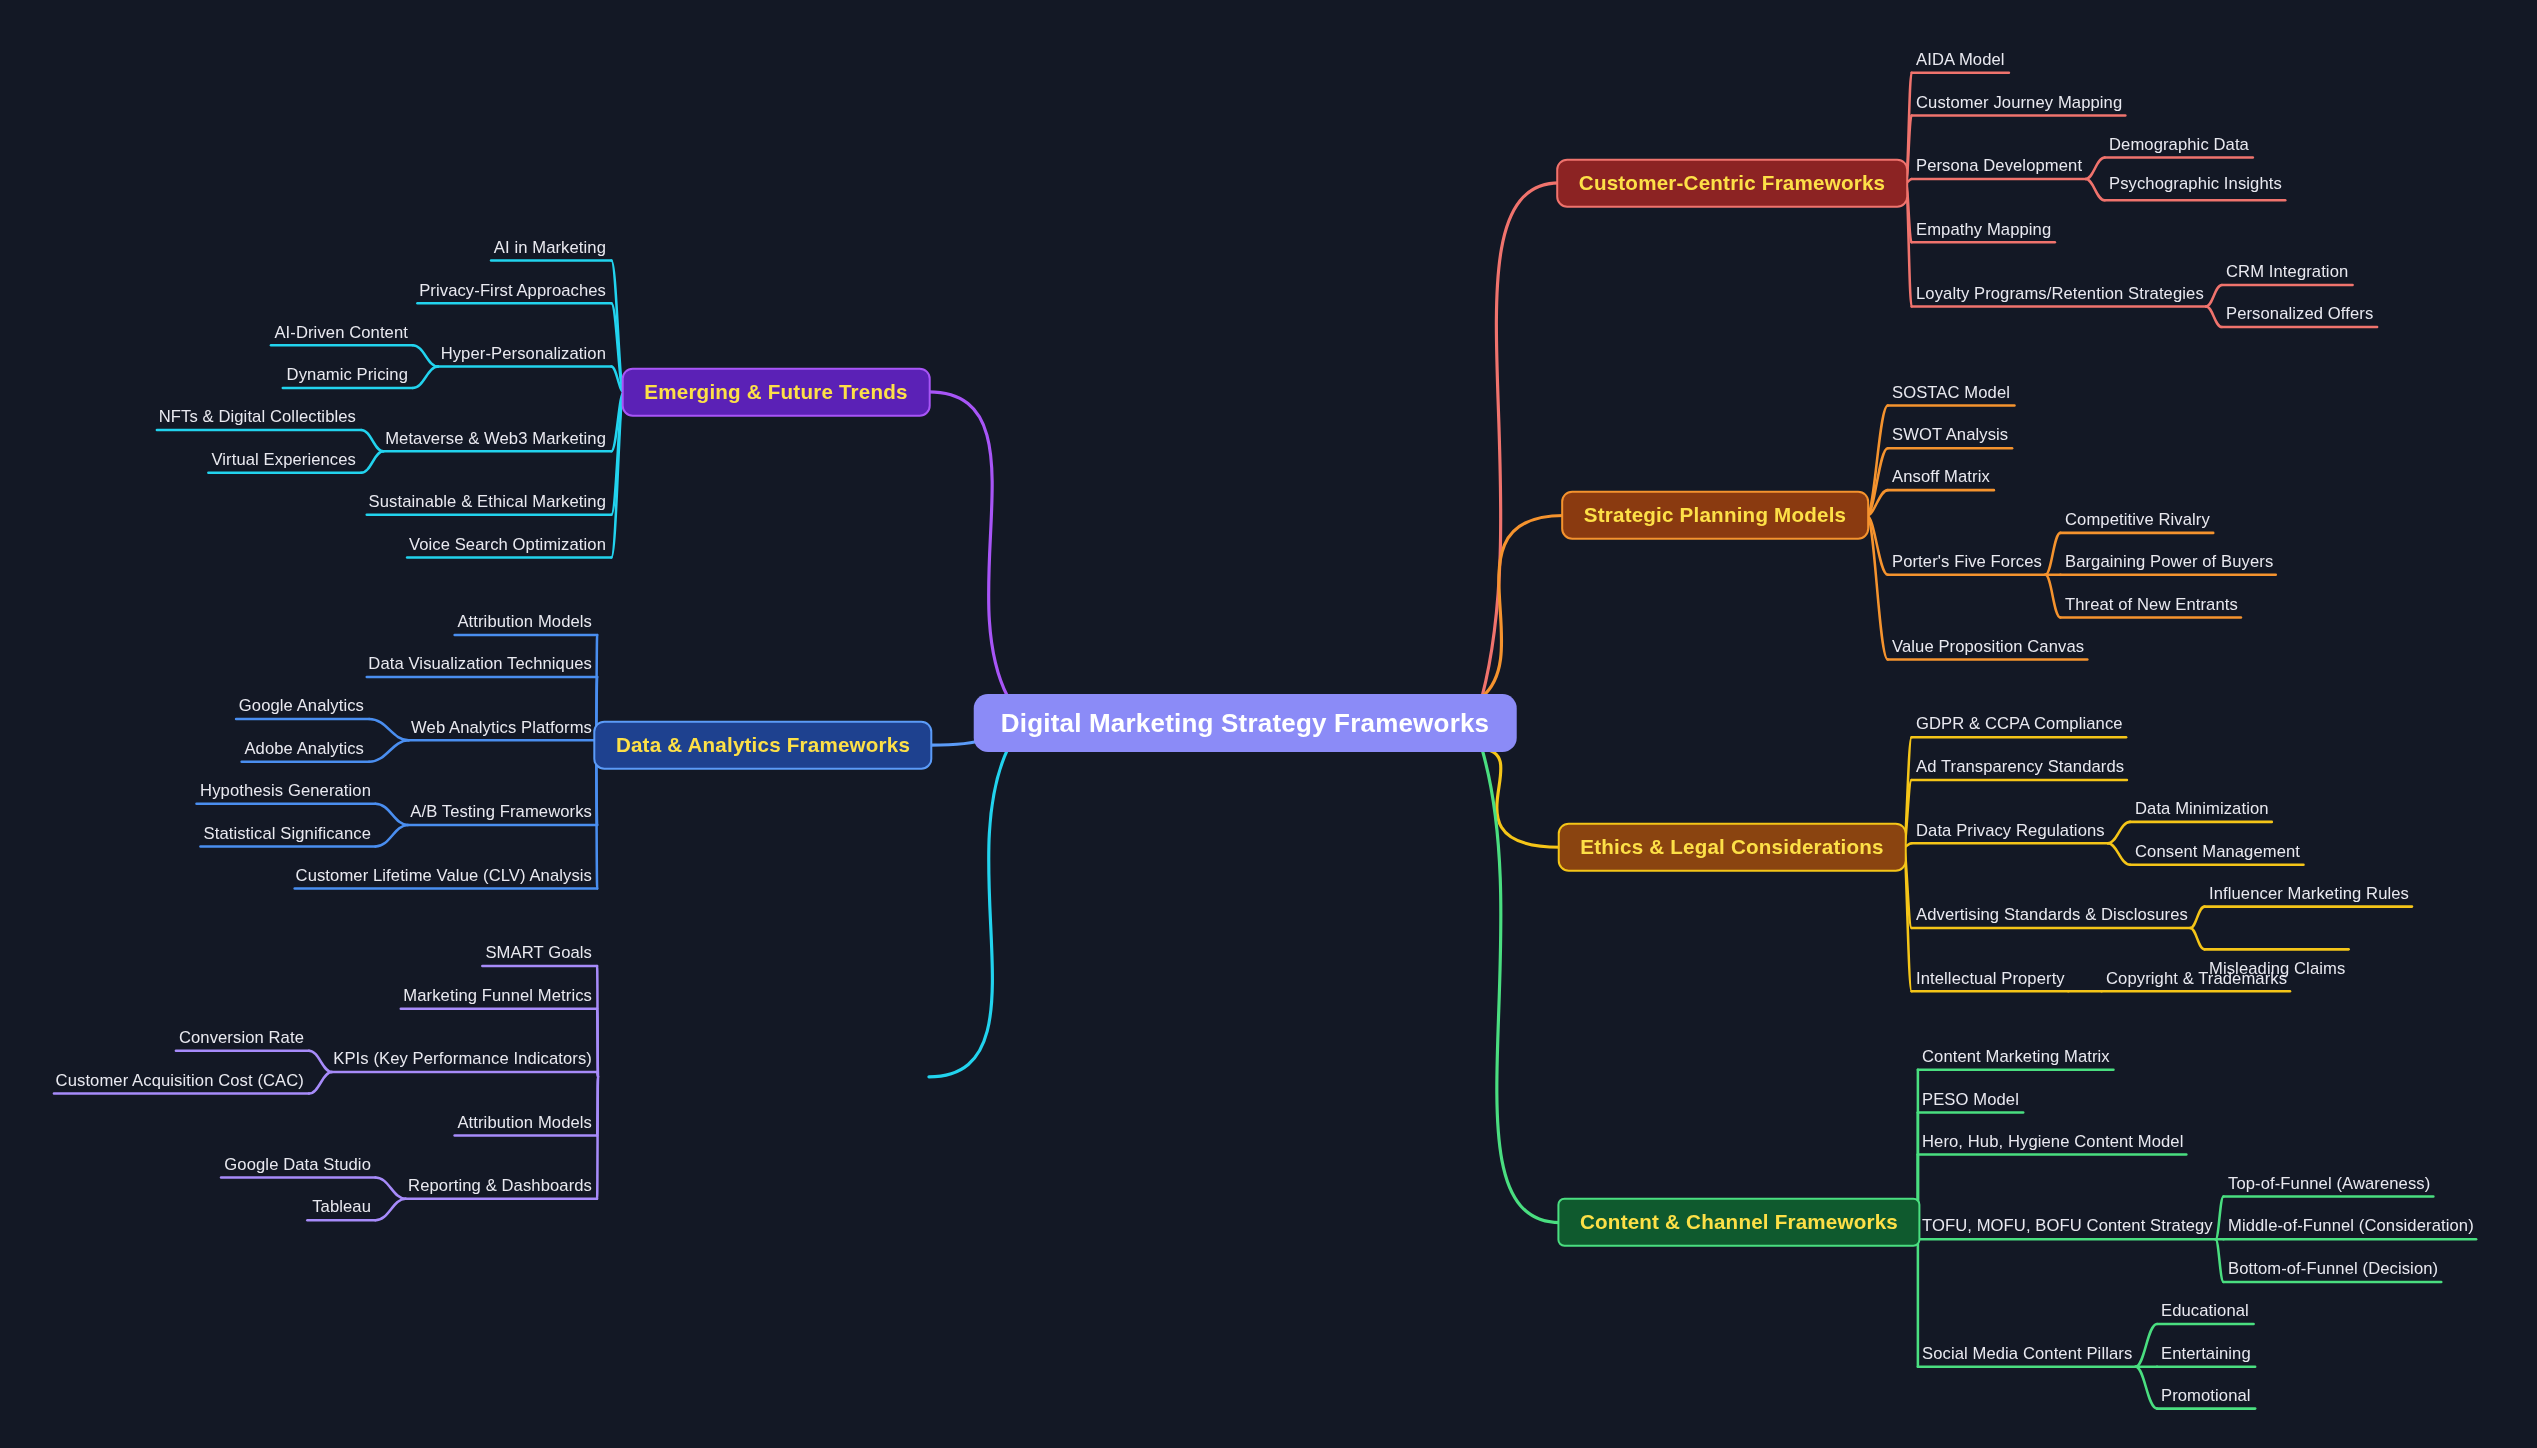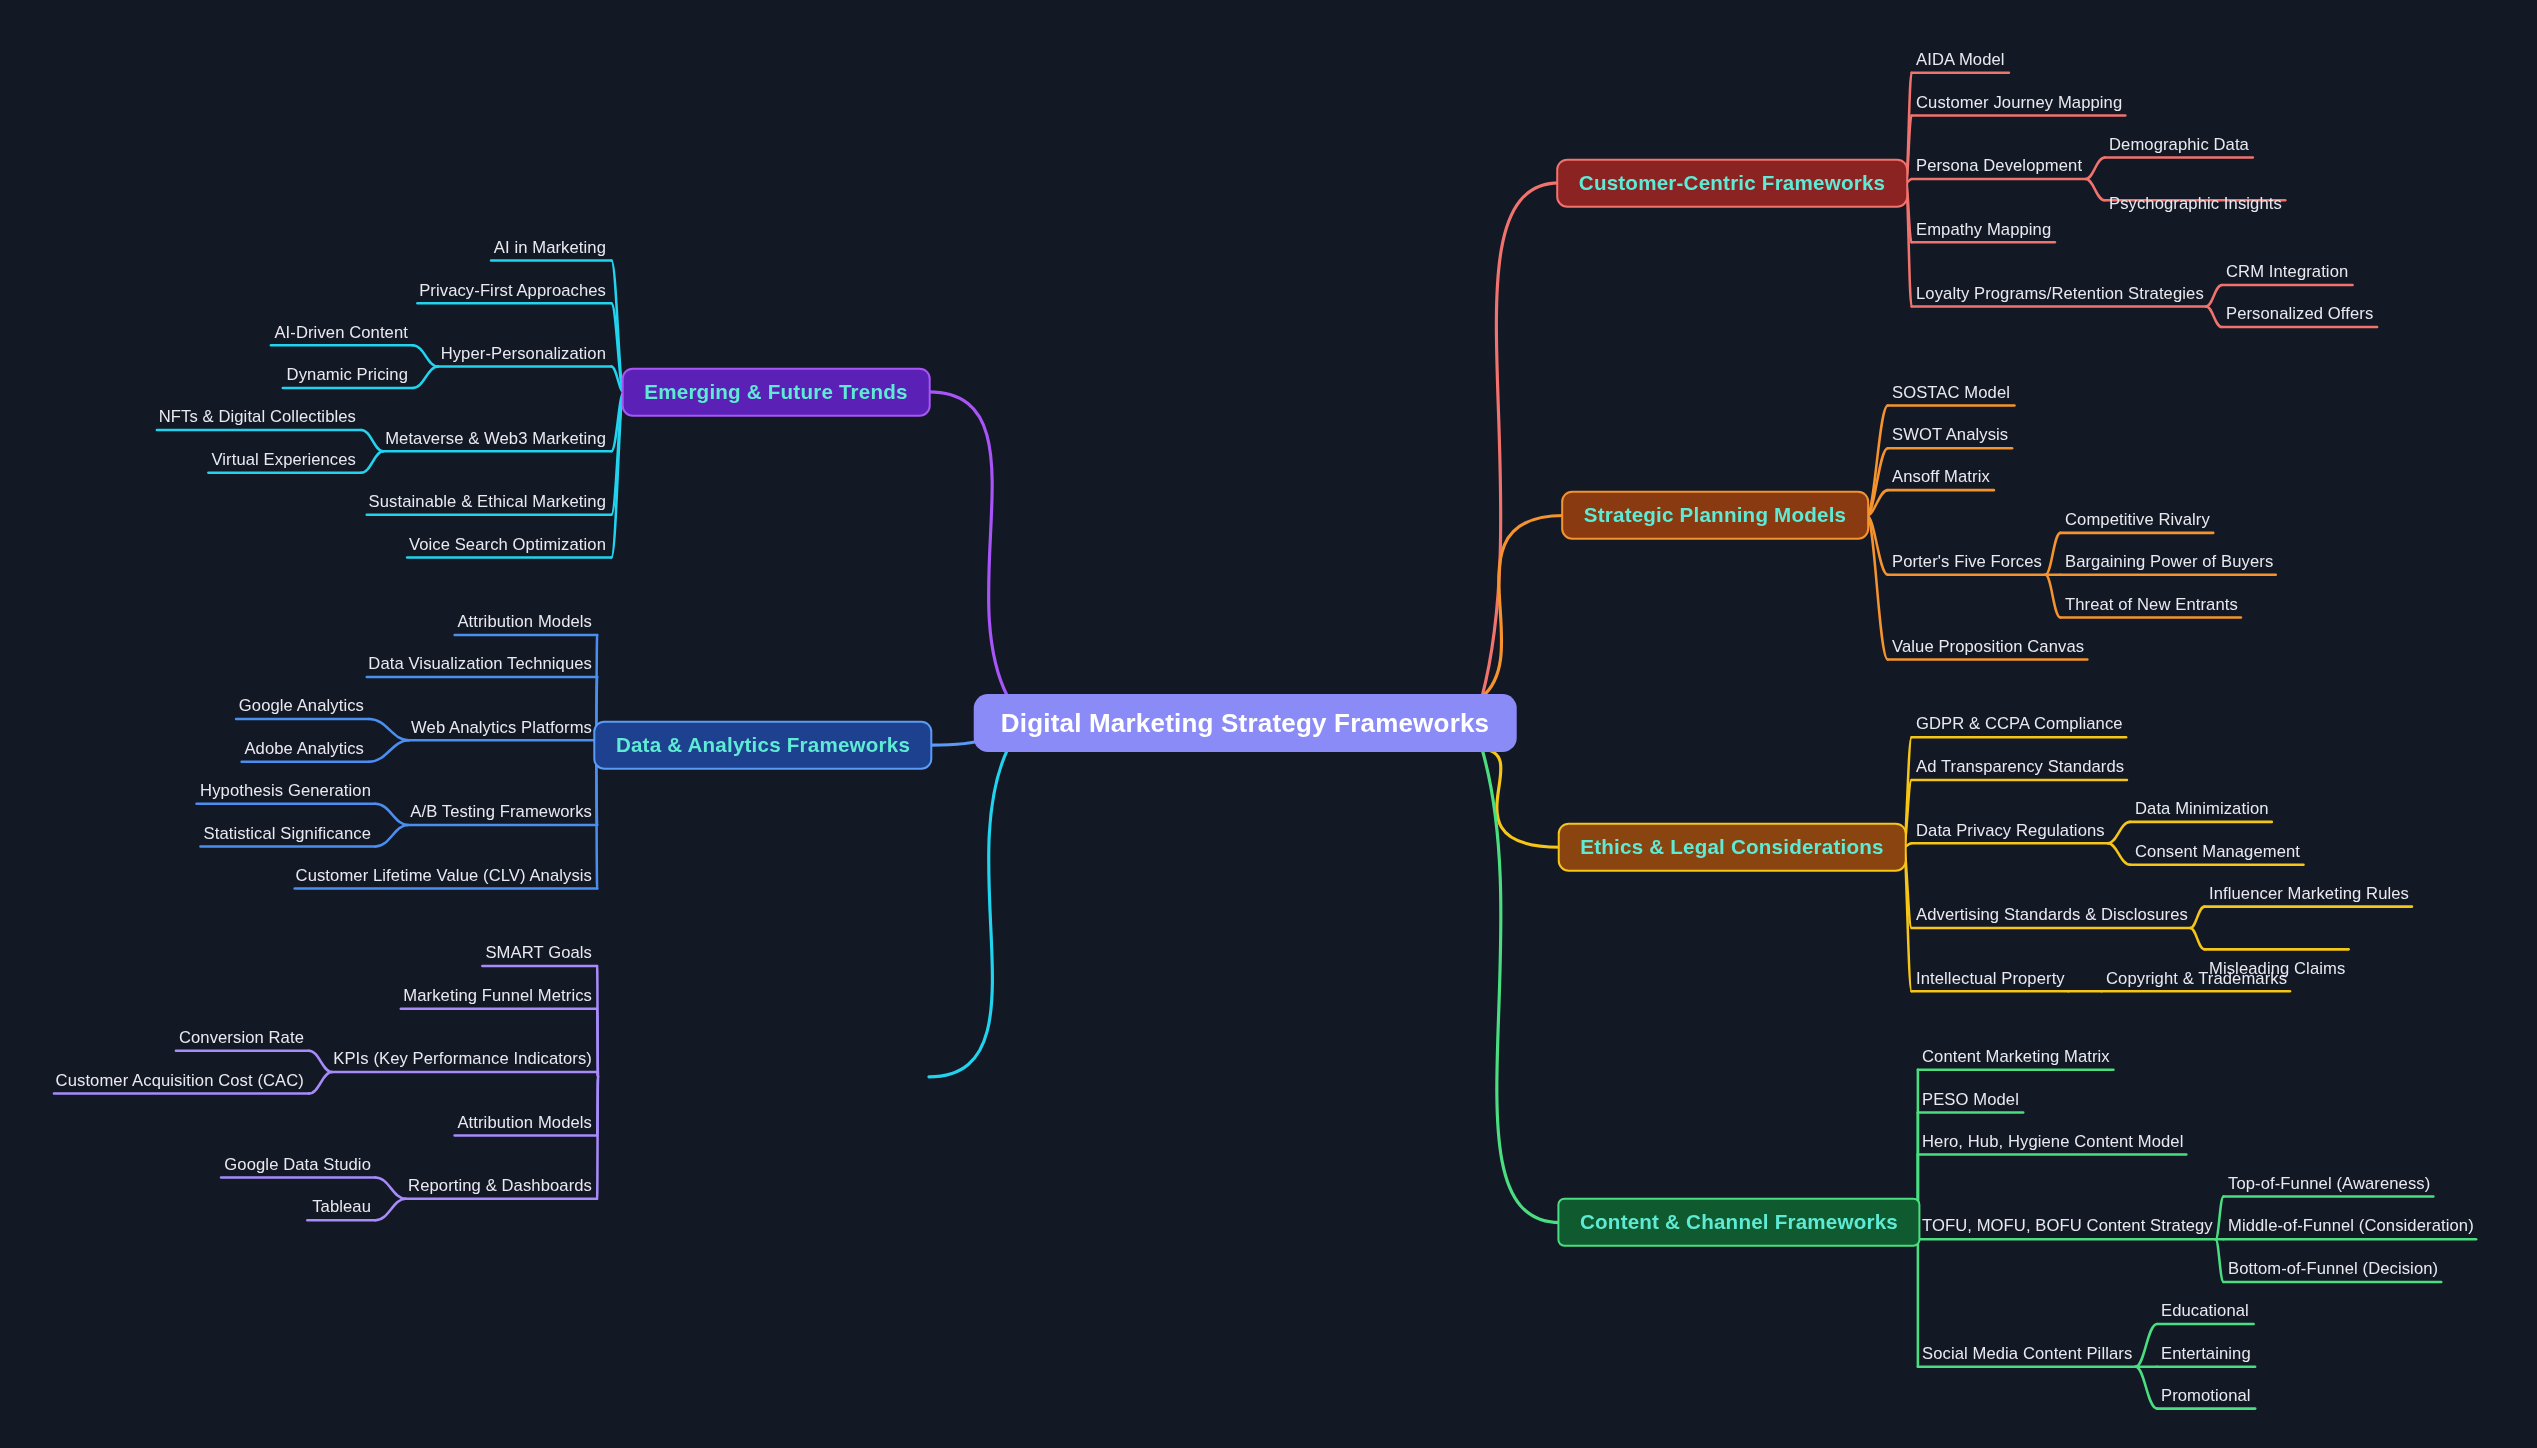--- a/index.html
+++ b/index.html
@@ -16,21 +16,21 @@
   }
   
   .root{
     background:#8b8bf7;color:#ffffff;
     font-size:26px;font-weight:bold;
     padding:13.5px 27px;border-radius:14.3px;
     letter-spacing:0.2px;
   }
   
   .branch{
-    color:#5eead4;font-size:20.6px;font-weight:bold;
+    color:#fde047;font-size:20.6px;font-weight:bold;
     padding:10.3px 20.6px;border-radius:11px;border:2.4px solid;
     letter-spacing:0.2px;
   }
   .b-red   {background:#8c2323;border-color:#f0736d;}
   .b-orange{background:#8a3a10;border-color:#f5932e;}
   .b-gold  {background:#8a4410;border-color:#f5c518;}
   .b-green {background:#0f5a2e;border-color:#4ade80;}
   .b-purple{background:#5b21b6;border-color:#a855f7;}
   .b-blue  {background:#1e418f;border-color:#5b9bf8;}
   .b-teal  {background:#126070;border-color:#22d3ee;}
@@ -186,21 +186,21 @@
       <path d="M 474 1487 L 279 1487" fill="none" stroke="#a78bfa" stroke-width="3.2" stroke-linecap="round"></path>
       <path d="M 512 1514 C 496.04 1514, 491.1 1541, 474 1541" fill="none" stroke="#a78bfa" stroke-width="3.2" stroke-linecap="round"></path>
       <path d="M 474 1541 L 388 1541" fill="none" stroke="#a78bfa" stroke-width="3.2" stroke-linecap="round"></path>
     </svg>
 <div class="node root" style="left: 1245px; top: 723px;">Digital Marketing Strategy Frameworks</div>
     <div class="node branch b-red" style="left: 1732px; top: 183px;">Customer-Centric Frameworks</div>
     <div class="node leaf" style="left: 1916px; top: 60px;">AIDA Model</div>
     <div class="node leaf" style="left: 1916px; top: 103px;">Customer Journey Mapping</div>
     <div class="node leaf" style="left: 1916px; top: 166px;">Persona Development</div>
     <div class="node leaf" style="left: 2109px; top: 145px;">Demographic Data</div>
-    <div class="node leaf" style="left: 2109px; top: 204px;">Psychographic Insights</div>
+    <div class="node leaf" style="left: 2109px; top: 184px;">Psychographic Insights</div>
     <div class="node leaf" style="left: 1916px; top: 230px;">Empathy Mapping</div>
     <div class="node leaf" style="left: 1916px; top: 294px;">Loyalty Programs/Retention Strategies</div>
     <div class="node leaf" style="left: 2226px; top: 272px;">CRM Integration</div>
     <div class="node leaf" style="left: 2226px; top: 314px;">Personalized Offers</div>
     <div class="node branch b-orange" style="left: 1715px; top: 515px;">Strategic Planning Models</div>
     <div class="node leaf" style="left: 1892px; top: 393px;">SOSTAC Model</div>
     <div class="node leaf" style="left: 1892px; top: 435px;">SWOT Analysis</div>
     <div class="node leaf" style="left: 1892px; top: 477px;">Ansoff Matrix</div>
     <div class="node leaf" style="left: 1892px; top: 562px;">Porter's Five Forces</div>
     <div class="node leaf" style="left: 2065px; top: 520px;">Competitive Rivalry</div>

